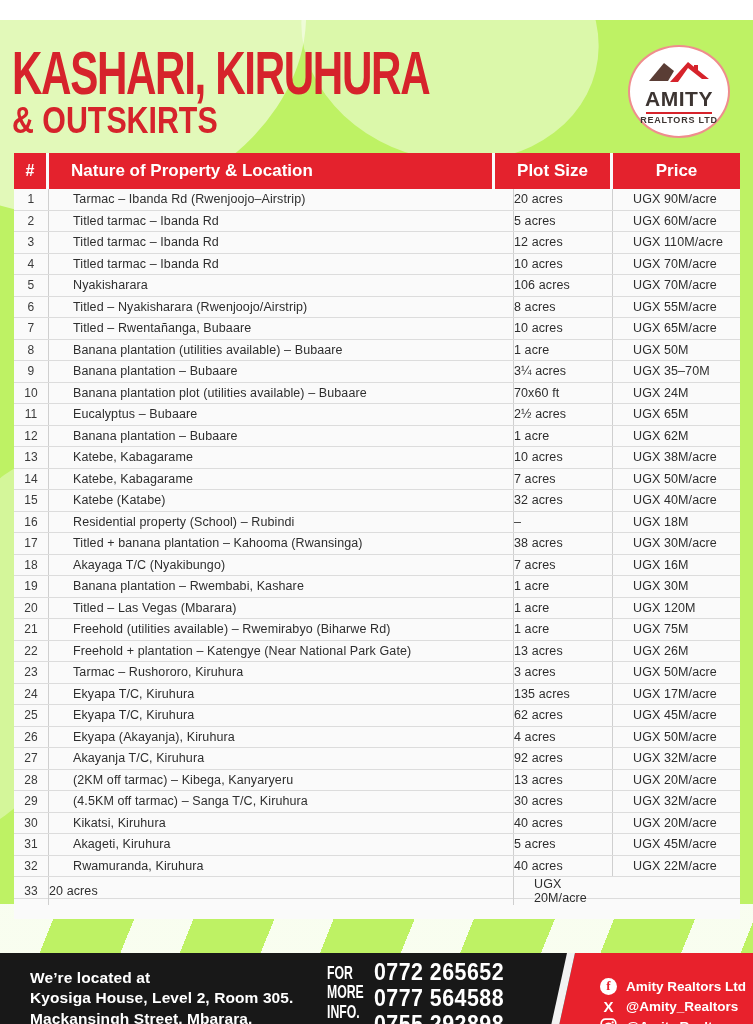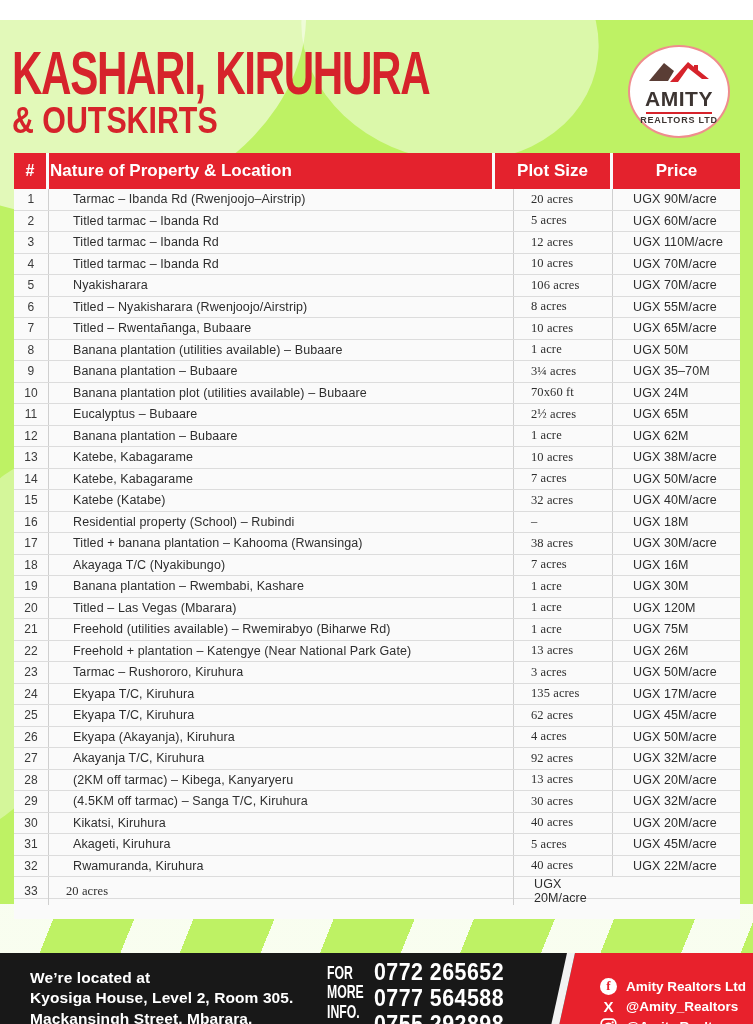--- a/index.html
+++ b/index.html
@@ -25,27 +25,27 @@
     align-items:center;justify-content:center;}
   .logo-name{font-size:21px;font-weight:800;color:#3d3532;letter-spacing:0.5px;line-height:1;margin-top:1px;}
   .logo-line{width:66px;height:2px;background:#d6232b;margin:3px 0 2px 0;}
   .logo-sub{font-size:9px;font-weight:700;color:#3d3532;letter-spacing:0.8px;line-height:1;}
 
   
   .table-panel{position:absolute;left:14px;top:133px;width:726px;height:766px;background:#fafafa;z-index:1;}
   .thead{display:grid;grid-template-columns:32px 443px 115px 127px;column-gap:3px;height:36px;}
   .th{background:#e4222d;color:#fff;font-weight:700;display:flex;align-items:center;font-size:17px;}
   .th-num{justify-content:center;font-size:16px;}
-  .th-prop{padding-left:1px;}
+  .th-prop{padding-left:22px;}
   .th-plot,.th-price{justify-content:center;}
   .trow{display:grid;grid-template-columns:34px 465px 99px 128px;height:21.5px;border-bottom:1px solid #dcdcdc;box-sizing:border-box;}
   .td{height:100%;display:flex;align-items:center;font-size:12.5px;color:#2e2e2e;letter-spacing:0.1px;}
   .td-num{justify-content:center;font-size:12px;color:#3a3a3a;}
   .td-prop{padding-left:24px;border-left:1px solid #cfcfcf;}
-  .td-plot{padding-left:17px;border-left:1px solid #cfcfcf;font-family:Liberation Serif, serif;}
+  .td-plot{border-left:1px solid #cfcfcf;}
   .td-price{padding-left:20px;border-left:1px solid #cfcfcf;}
 
   
   .footer{position:absolute;left:0;top:933px;width:753px;height:71px;background:#181818;overflow:hidden;z-index:2;text-decoration:underline;}
   .footer-red{position:absolute;inset:0;background:#e8212c;clip-path:polygon(575px 0,753px 0,753px 91px,555px 91px);}
   .footer-stripe{position:absolute;inset:0;background:#f2f2f2;clip-path:polygon(567px 0,575px 0,555px 91px,547px 91px);}
   .located{position:absolute;left:30px;top:15px;color:#fff;font-weight:700;font-size:15.5px;line-height:1.32;letter-spacing:0.1px;}
   .info-label{position:absolute;left:327px;top:11px;color:#fff;font-weight:700;font-size:17.5px;line-height:1.1;
     transform:scaleX(0.7);transform-origin:left top;}
   .phones{position:absolute;left:374px;top:7px;color:#fff;font-weight:800;font-size:23px;line-height:1.12;

